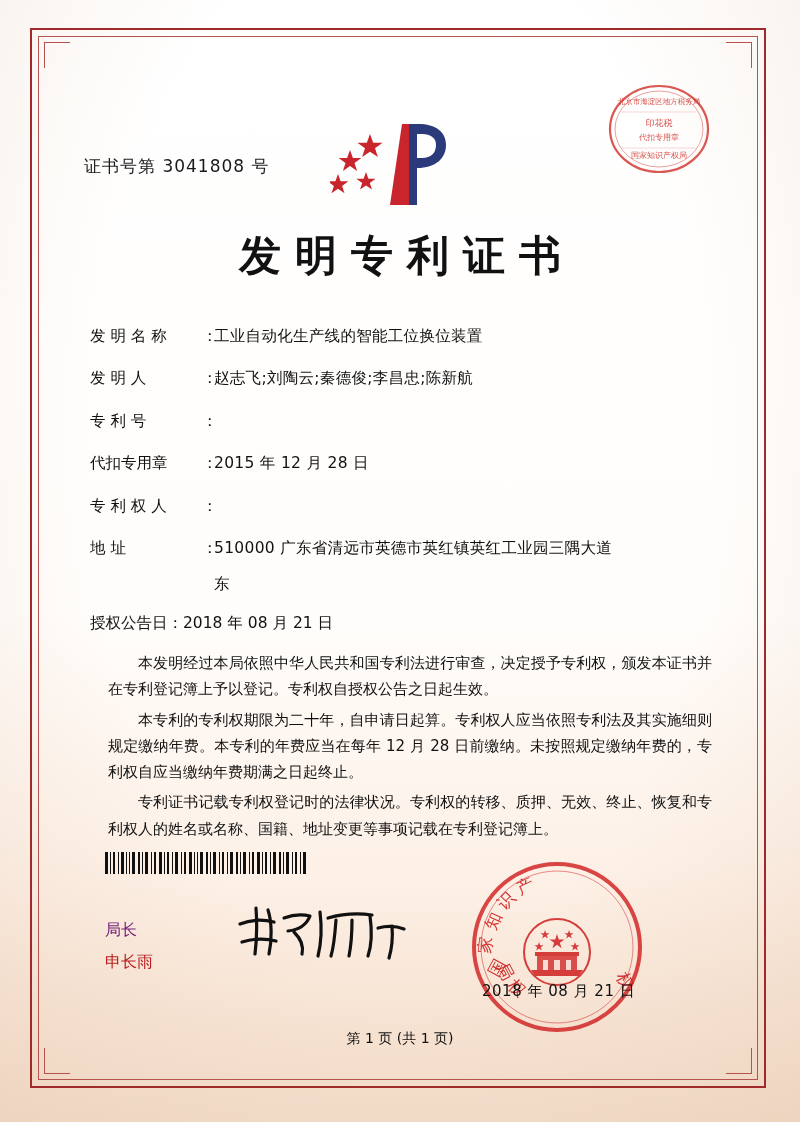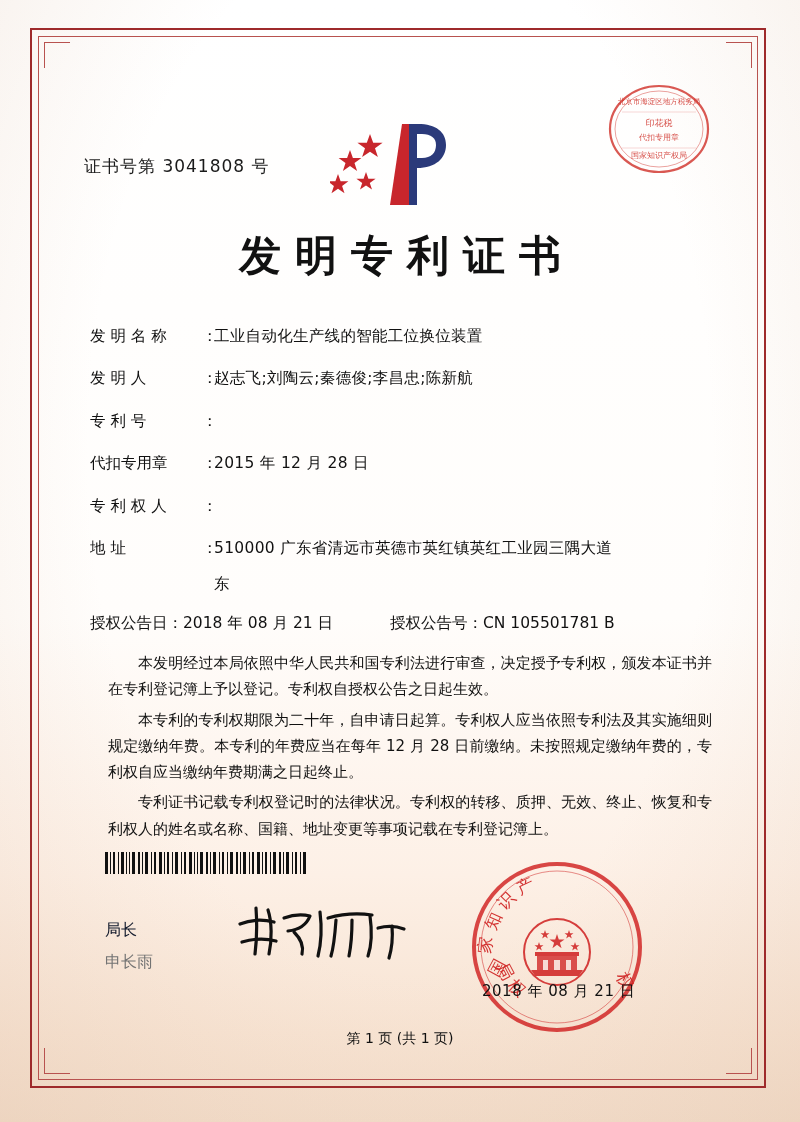--- a/index.html
+++ b/index.html
@@ -177,28 +177,28 @@
     width: 205px; height: 22px;
   }
   .barcode svg { display: block; }
 
   
   .sig-label {
     position: absolute;
     left: 105px; top: 920px;
     font-family: "DejaVu Sans", sans-serif;
     font-size: 16px;
-    color: #0f172a;
+    color: #701a75;
   }
   .sig-name {
     position: absolute;
     left: 105px; top: 952px;
     font-family: "DejaVu Sans", sans-serif;
     font-size: 16px;
-    color: #737373;
+    color: #b91c1c;
   }
   .signature {
     position: absolute;
     left: 232px; top: 898px;
     width: 180px; height: 70px;
   }
   .signature svg { display: block; }
 
   
   .seal {
@@ -304,23 +304,20 @@
     <div class="field-row tight">
       <div class="field-label spread">地          址</div>
       <div class="field-colon">：</div>
       <div class="field-value">510000  广东省清远市英德市英红镇英红工业园三隅大道</div>
     </div>
     <div class="field-cont">东</div>
 
     <div class="dual-row">
       <div class="dual-left">
         <span>授权公告日</span><span>：</span><span>2018 年 08 月 21 日</span>
-      </div>
-      <div class="dual-right">
-        <span>授权公告号</span><span>：</span><span>CN 105501781 B</span>
       </div>
     </div>
   </div>
 
   <div class="body-text">
     <p>本发明经过本局依照中华人民共和国专利法进行审查，决定授予专利权，颁发本证书并在专利登记簿上予以登记。专利权自授权公告之日起生效。</p>
     <p>本专利的专利权期限为二十年，自申请日起算。专利权人应当依照专利法及其实施细则规定缴纳年费。本专利的年费应当在每年 12 月 28 日前缴纳。未按照规定缴纳年费的，专利权自应当缴纳年费期满之日起终止。</p>
     <p>专利证书记载专利权登记时的法律状况。专利权的转移、质押、无效、终止、恢复和专利权人的姓名或名称、国籍、地址变更等事项记载在专利登记簿上。</p>
   </div>
 

